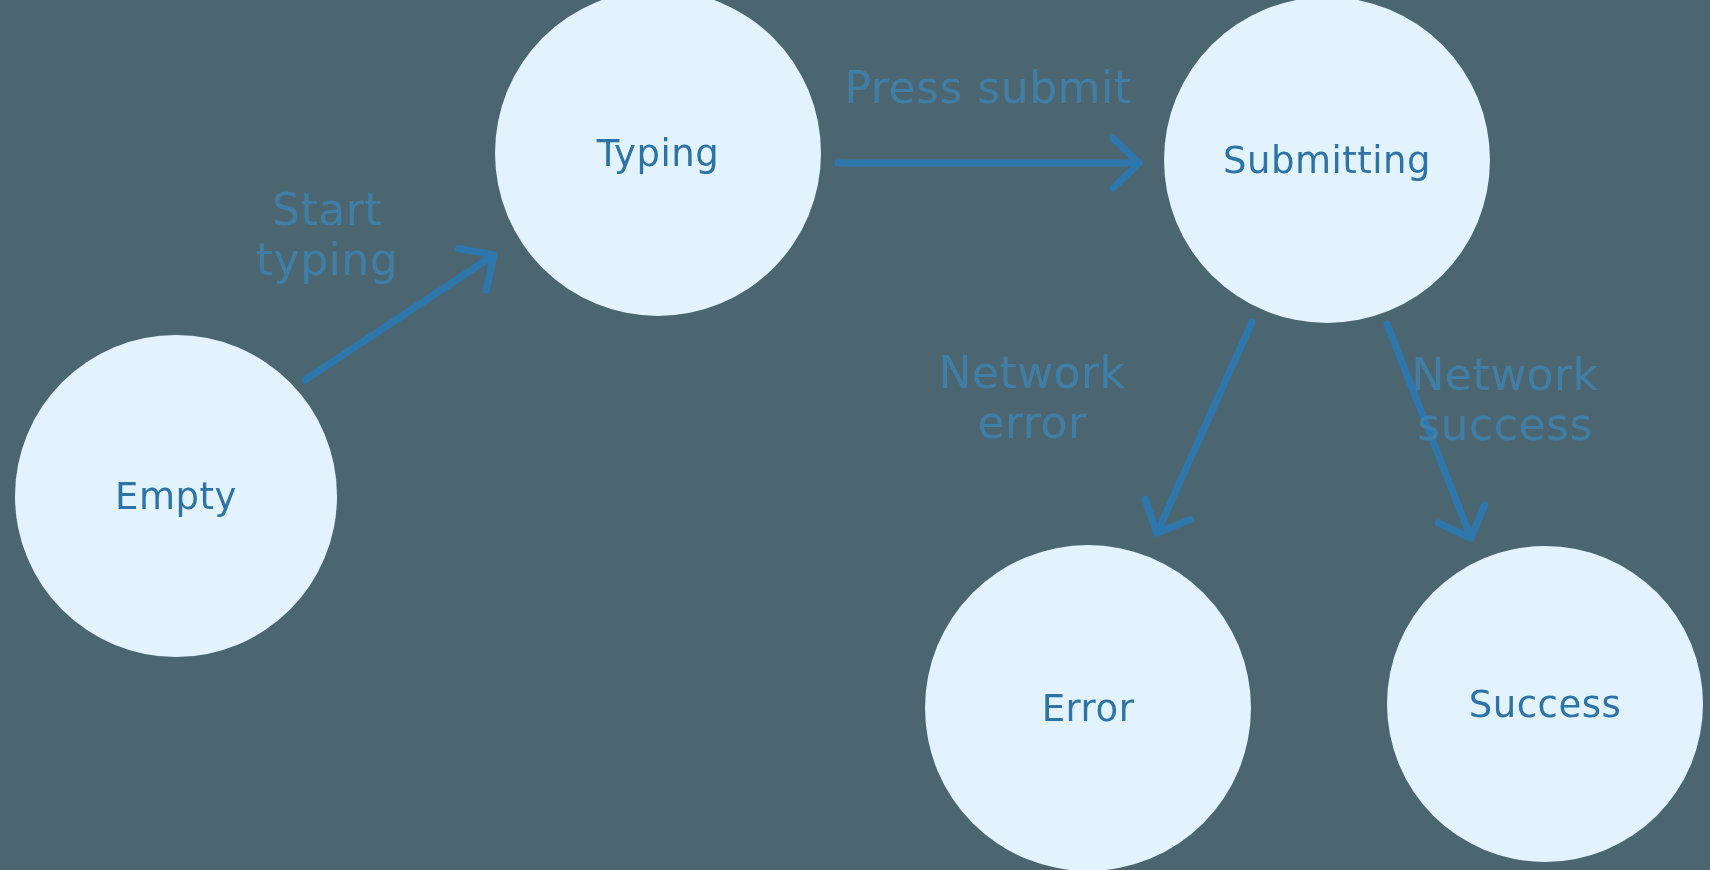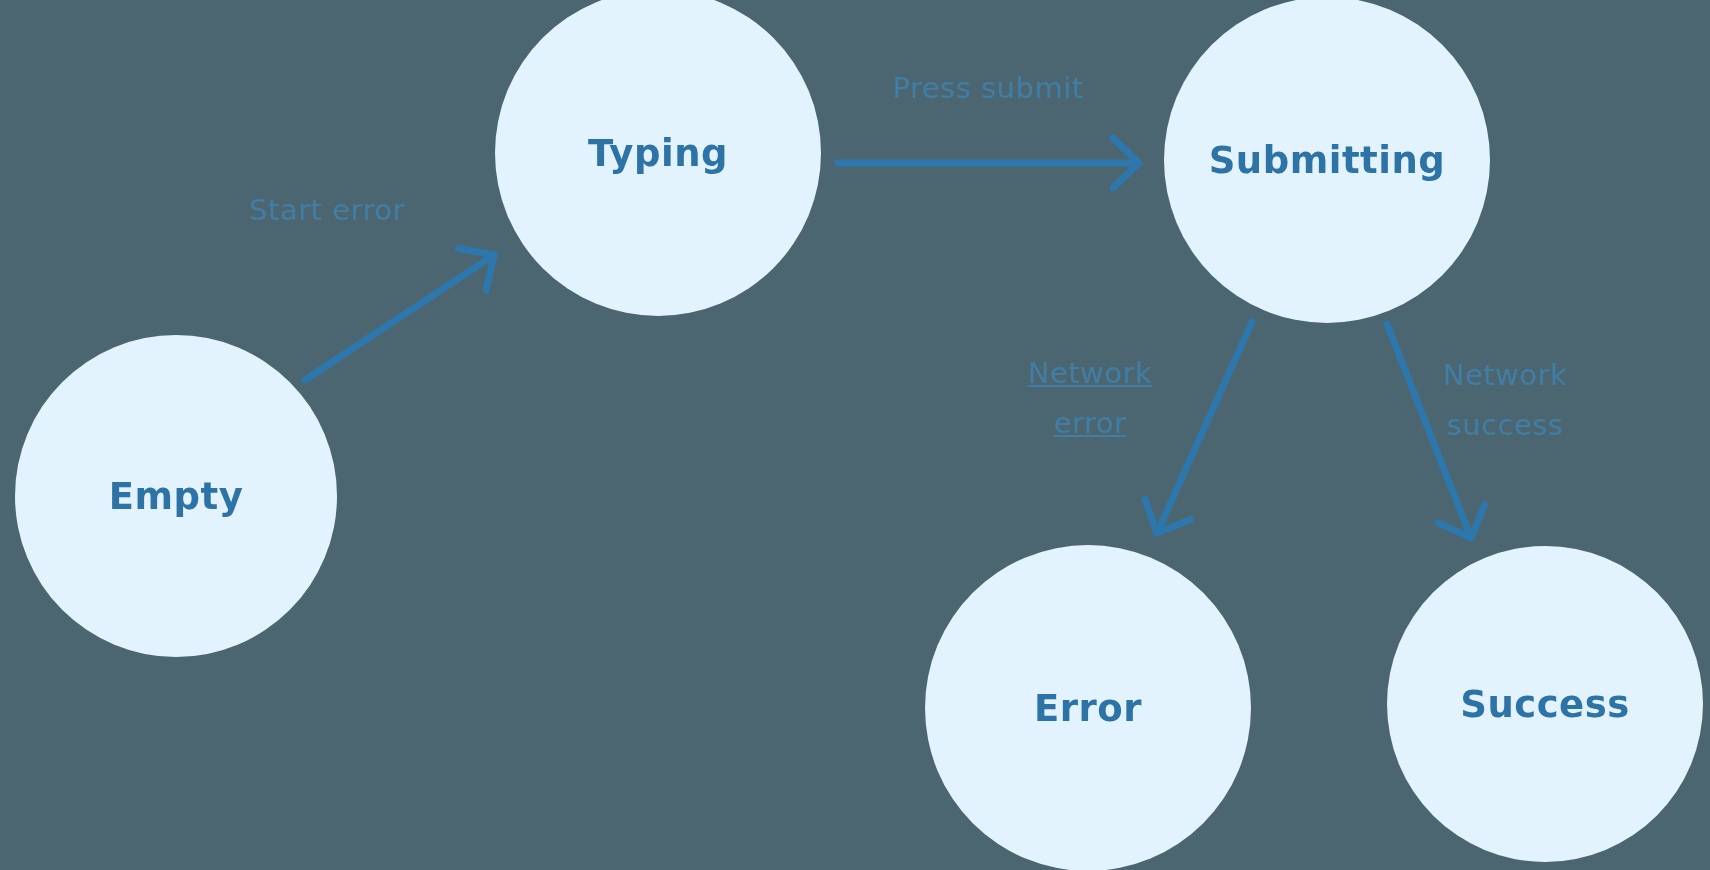--- a/index.html
+++ b/index.html
@@ -29,43 +29,43 @@
     position: absolute;
     border-radius: 50%;
     background: #e3f3fd;
     display: flex;
     align-items: center;
     justify-content: center;
   }
   .state-node .state-label {
     color: #2e73a5;
     font-size: 37px;
-    font-weight: 700;
+    font-weight: 400;
     letter-spacing: 0.5px;
     text-align: center;
   }
   .node-empty      { left: 15px;    top: 335px; width: 322px; height: 322px; }
   .node-typing     { left: 495px;  top: -10px; width: 326px; height: 326px; }
   .node-submitting { left: 1164px; top: -3px;  width: 326px; height: 326px; }
   .node-error      { left: 925px;  top: 545px; width: 326px; height: 326px; }
   .node-success    { left: 1387px; top: 546px; width: 316px; height: 316px; }
 
   .edge-label {
     position: absolute;
     color: #3f81ab;
-    font-size: 29px;
+    font-size: 44px;
     font-weight: 500;
     letter-spacing: 0.5px;
     line-height: 50px;
     text-align: center;
     opacity: 0.92;
   }
   .label-start-typing    { left: 227px;  top: 185px; width: 200px; }
   .label-press-submit    { left: 838px;  top: 63px;  width: 300px; }
-  .label-network-error   { left: 990px;  top: 348px; width: 200px; text-decoration: underline; }
+  .label-network-error   { left: 932px;  top: 348px; width: 200px; }
   .label-network-success { left: 1405px; top: 350px; width: 200px; }
 </style>
 </head>
 <body>
 
 <div class="canvas">
 
   <svg class="edges-layer" width="1710" height="870" viewBox="0 0 1710 870" xmlns="http://www.w3.org/2000/svg">
     <defs>
       <marker id="arrowhead" viewBox="0 0 44 60" refX="38" refY="30" markerWidth="44" markerHeight="60" orient="auto" markerUnits="userSpaceOnUse">
@@ -91,21 +91,21 @@
   </div>
 
   <div class="state-node node-success">
     <span class="state-label">Success</span>
   </div>
 
   <div class="state-node node-error">
     <span class="state-label">Error</span>
   </div>
 
-  <div class="edge-label label-start-typing">Start error</div>
+  <div class="edge-label label-start-typing">Start typing</div>
 
   <div class="edge-label label-press-submit">Press submit</div>
 
   <div class="edge-label label-network-error">Network error</div>
 
   <div class="edge-label label-network-success">Network success</div>
 
 </div>
 
 </body></html>

